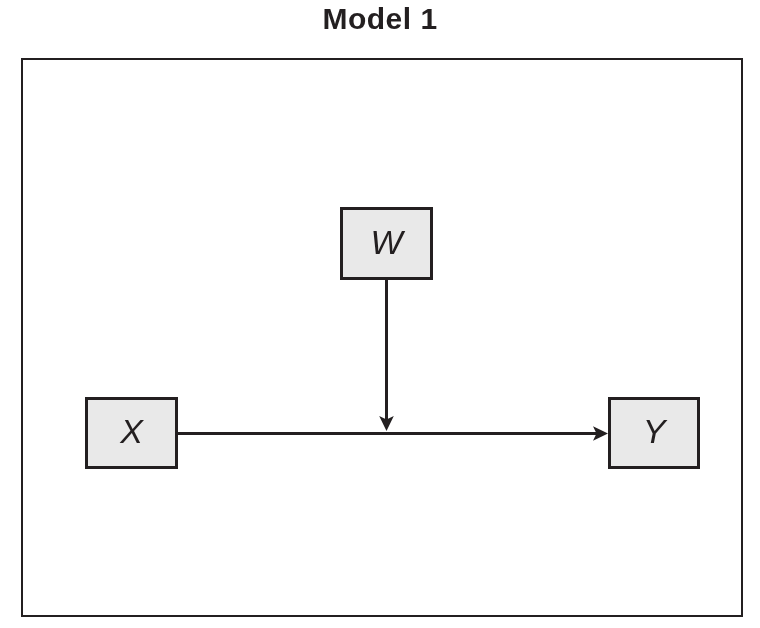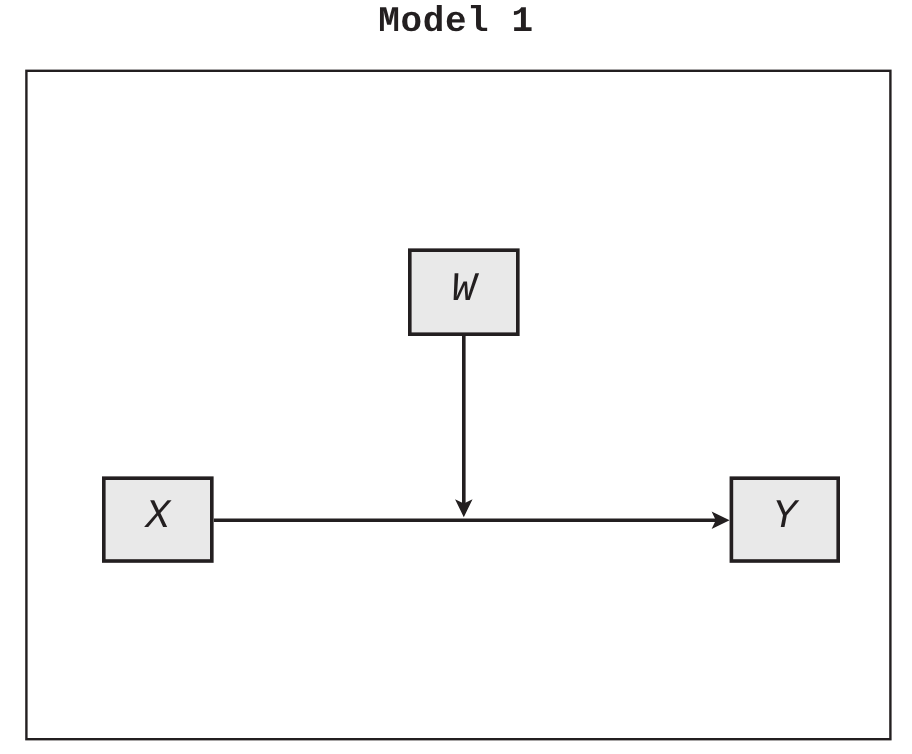--- a/index.html
+++ b/index.html
@@ -5,21 +5,21 @@
   html, body {
     margin: 0;
     padding: 0;
     background: #ffffff;
   }
   #canvas {
     position: relative;
     width: 760px;
     height: 628px;
     background: #ffffff;
-    font-family: Liberation Mono, monospace;
+    font-family: Liberation Sans, sans-serif;
     overflow: hidden;
   }
   .figure-title {
     position: absolute;
     top: 2px;
     left: 0;
     width: 760px;
     text-align: center;
     font-weight: bold;
     font-size: 30px;

